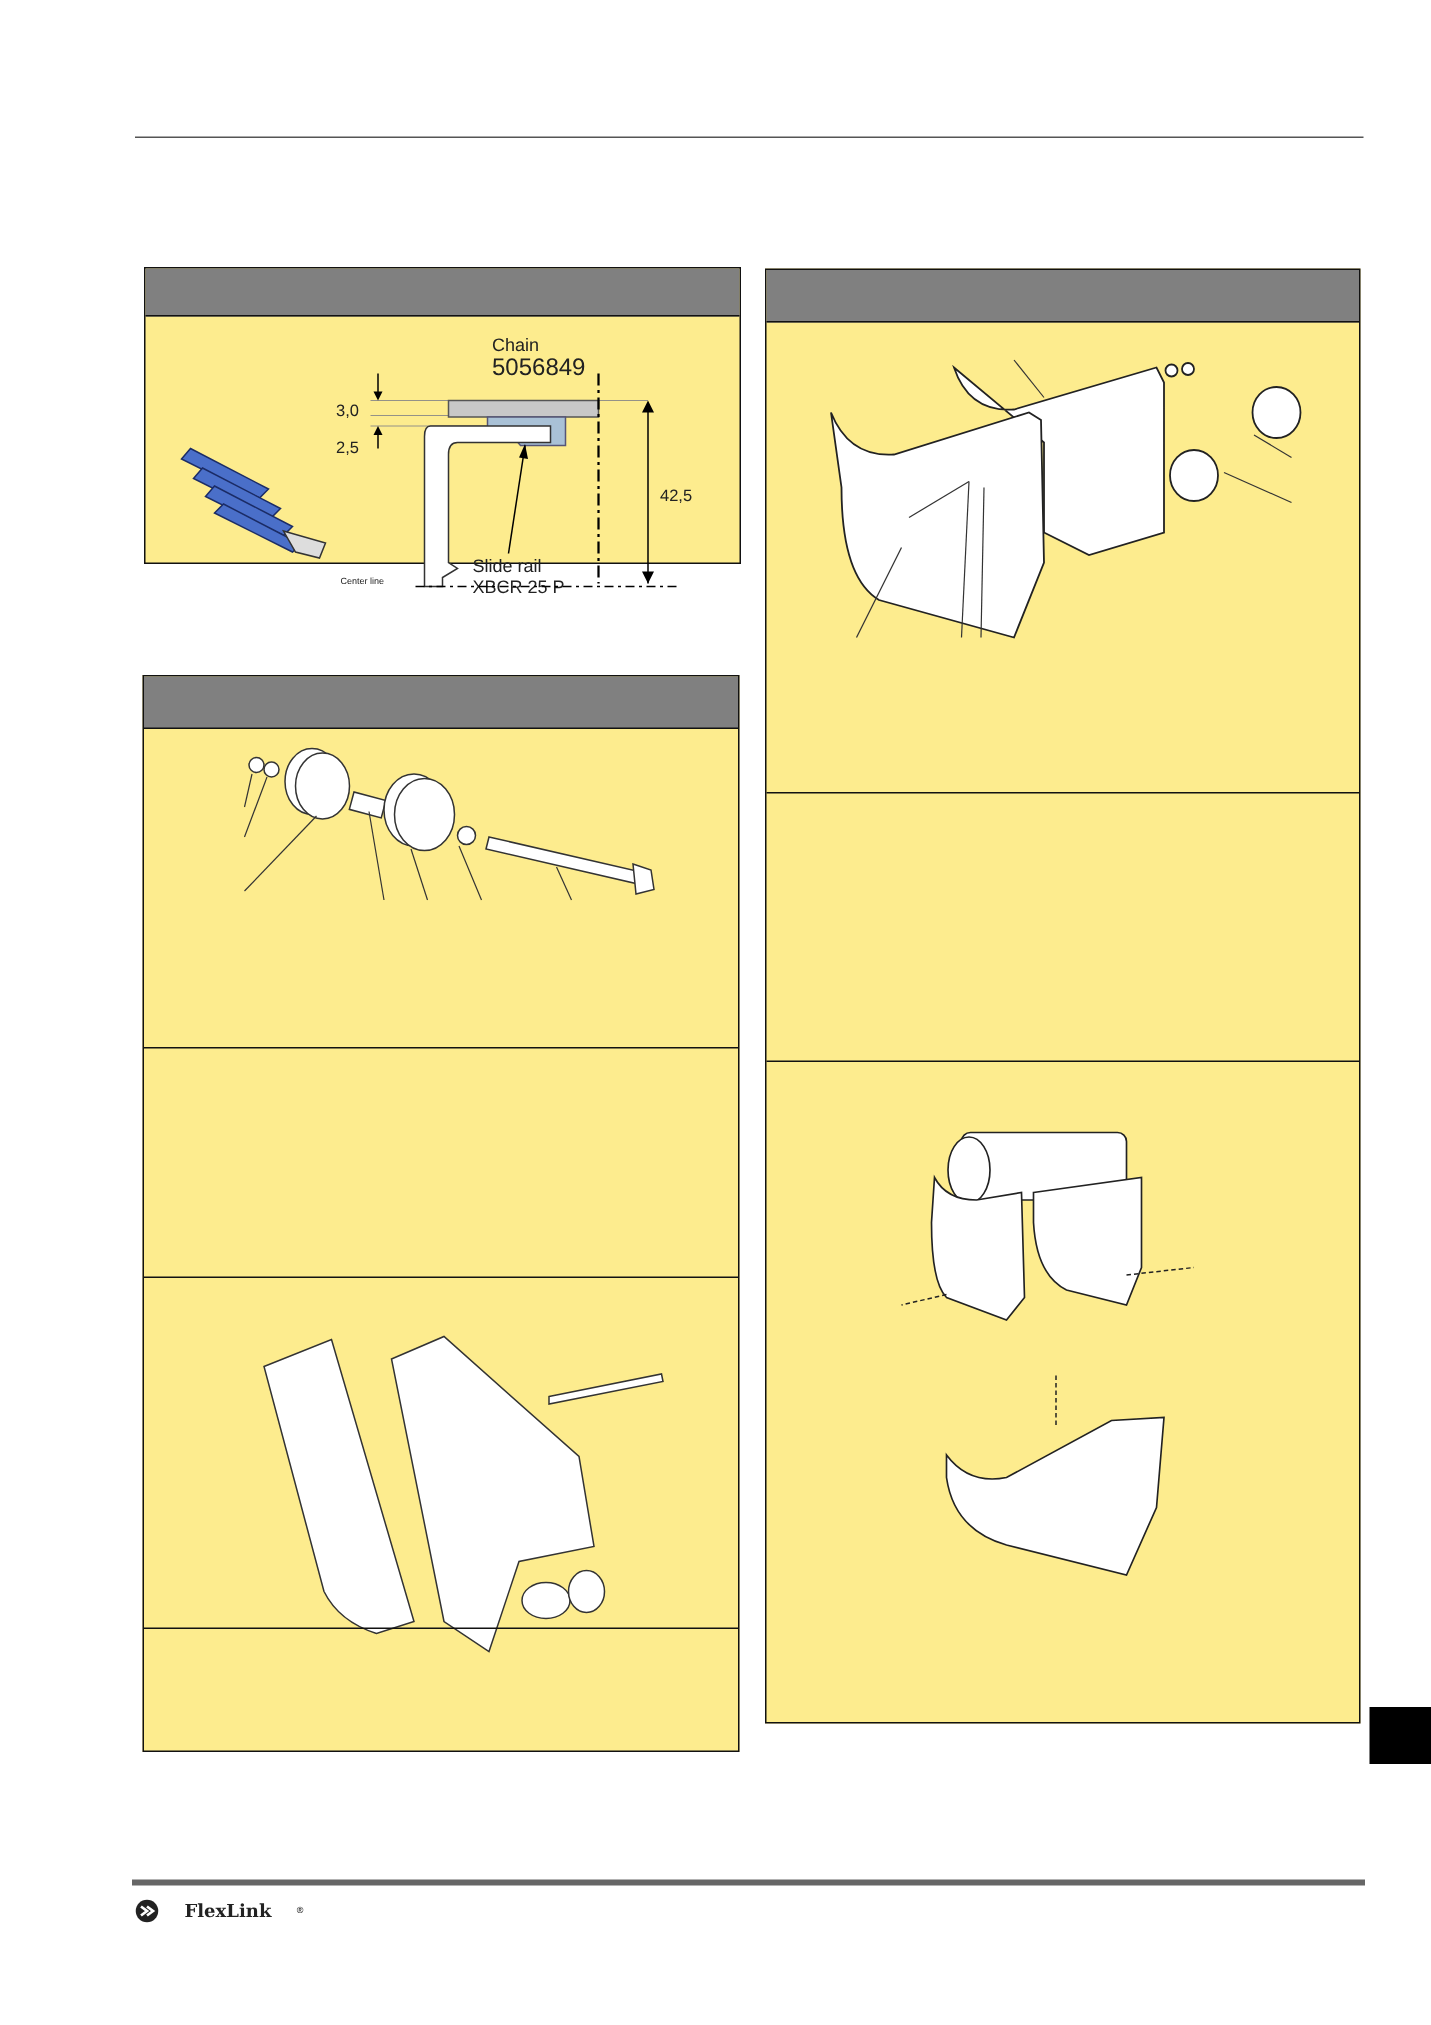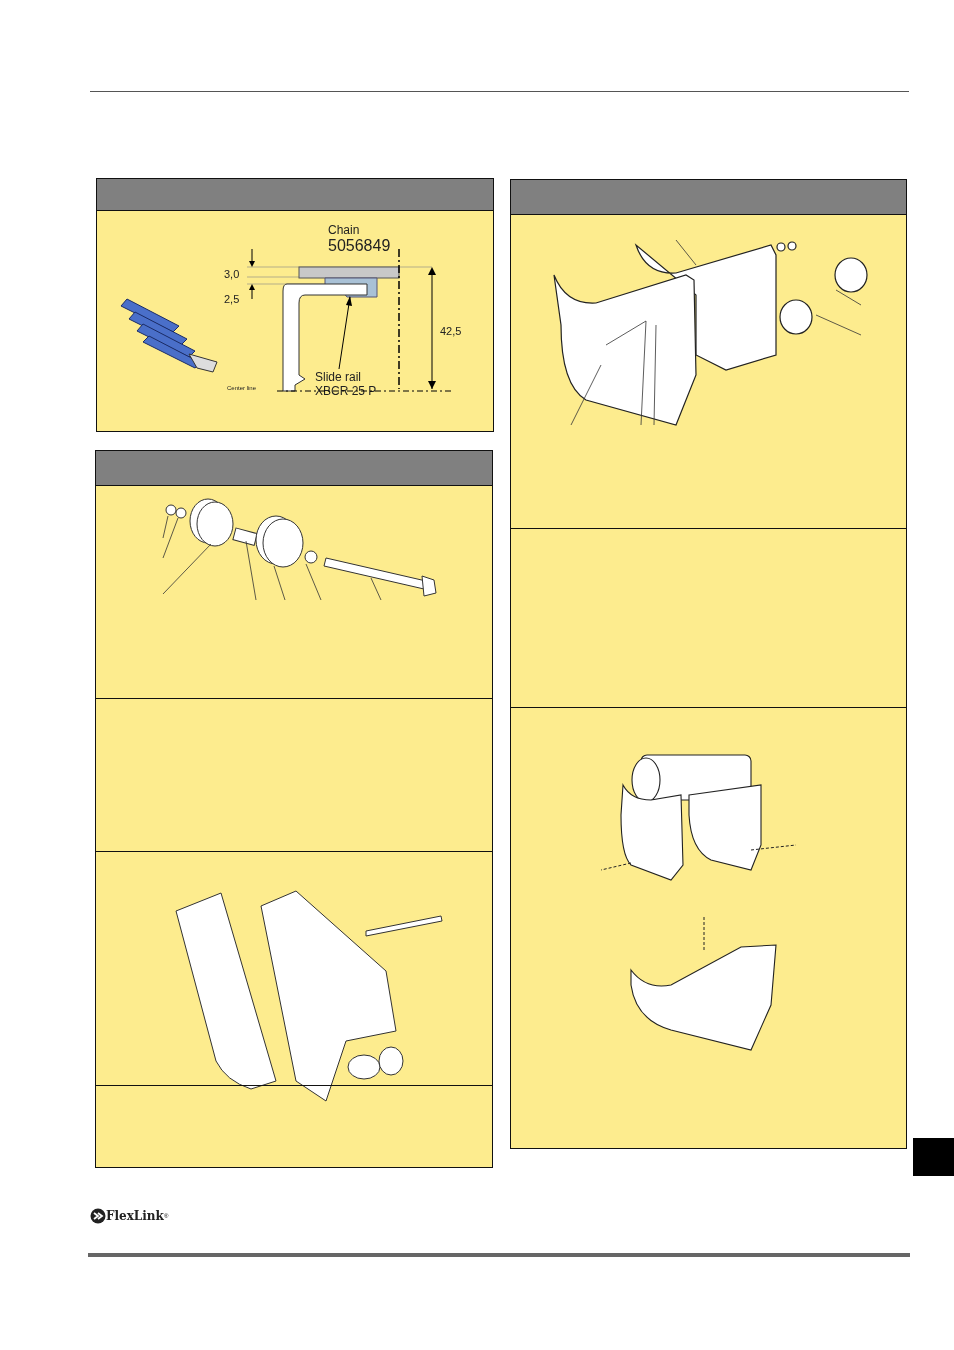--- a/index.html
+++ b/index.html
@@ -4,30 +4,30 @@
 <style>
   html,body{margin:0;padding:0;}
   body{width:954px;height:1350px;position:relative;background:#ffffff;font-family:"Liberation Sans",sans-serif;overflow:hidden;}
   .topline{position:absolute;left:90px;top:91px;width:819px;height:1px;background:#555;}
   .panel{position:absolute;border:1px solid #111;background:#fdec8e;box-sizing:border-box;}
   .panel-head{position:absolute;left:0;right:0;top:0;background:#808080;border-bottom:1px solid #111;}
   .sect{position:absolute;left:0;right:0;border-top:1px solid #111;}
   .t{position:absolute;color:#222;white-space:nowrap;}
   svg{position:absolute;overflow:visible;}
   .footer-bar{position:absolute;left:88px;top:1253px;width:822px;height:4px;background:#666;}
-  .logo{position:absolute;left:90px;top:1208px;display:flex;align-items:center;gap:0;}
+  .logo{position:absolute;left:90px;top:1266px;display:flex;align-items:center;gap:17px;}
   .logo-text{font-family:"DejaVu Serif",serif;font-weight:bold;font-size:12px;color:#222;}
   .tab-black{position:absolute;left:913px;top:1138px;width:41px;height:38px;background:#000;}
 </style>
 </head>
 <body>
 
 <div class="topline"></div>
 
-<div class="panel" style="left:96px;top:178px;width:398px;height:254px;">
+<div class="panel" style="left:96px;top:178px;width:398px;height:198px;">
   <div class="panel-head" style="height:31px;"></div>
   <svg style="left:22px;top:115px;" width="110" height="80">
     <g fill="#4a6fc9" stroke="#1b2c66" stroke-width="1">
       <path d="M8 5 L60 32 L54 38 L2 12 Z"></path>
       <path d="M16 18 L68 45 L62 51 L10 25 Z"></path>
       <path d="M24 30 L76 57 L70 63 L18 37 Z"></path>
       <path d="M30 42 L82 69 L76 74 L24 48 Z"></path>
     </g>
     <path d="M70 60 L98 68 L94 78 L78 74 Z" fill="#ddd" stroke="#333"></path>
   </svg>

